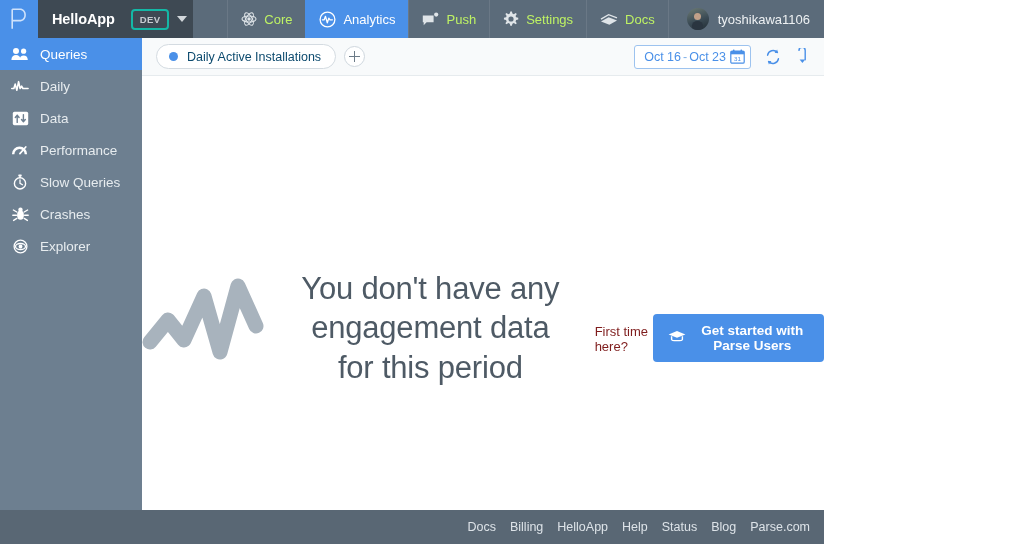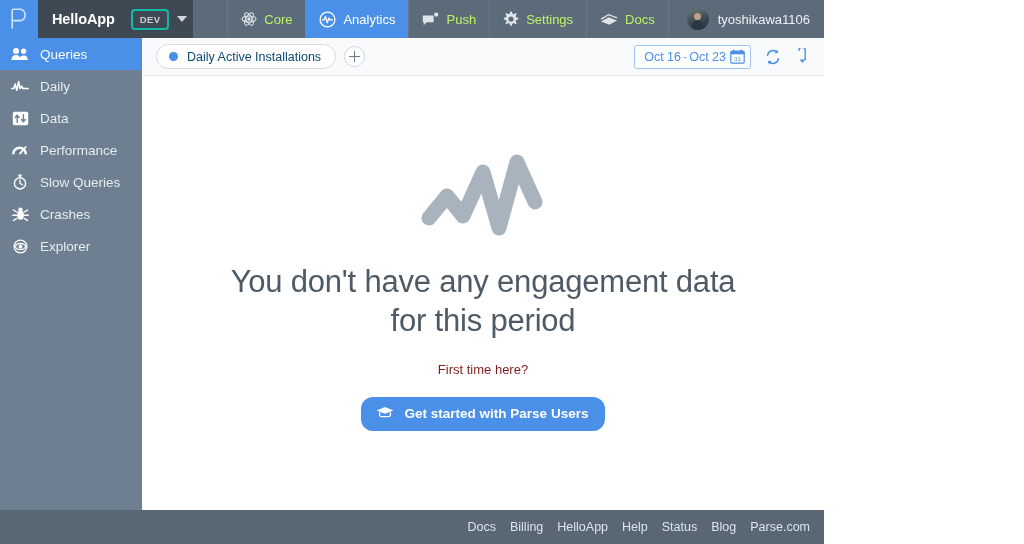--- a/index.html
+++ b/index.html
@@ -200,21 +200,21 @@
   .date-sep { color:#7fb0e8; padding: 0 2px; }
   .icon-btn {
     margin-left: 13px;
     cursor: pointer;
     display:flex; align-items:center; justify-content:center;
   }
 
   
   .content {
     flex: 1;
-    display: flex; flex-direction: column;
+    display: flex; flex-direction: row;
     align-items: center;
     padding-top: 70px;
     min-height: 0;
   }
   .empty-glyph { margin-bottom: 16px; }
   .empty-title {
     font-size: 31px;
     color: #4e5a65;
     font-weight: normal;
     text-align: center;
@@ -229,21 +229,21 @@
   }
   .cta {
     margin-top: 20px;
     display: flex; align-items: center;
     gap: 11px;
     background: #4a90e8;
     color: #ffffff;
     font-size: 13.5px;
     font-weight: bold;
     border: none;
-    border-radius: 12px;
+    border-radius: 4px;
     padding: 9px 17px 9px 15px;
     cursor: pointer;
     font-family: "Liberation Sans", sans-serif;
   }
 
   
   .footer {
     height: 34px; min-height: 34px;
     background: #596774;
     display: flex; align-items: center;

